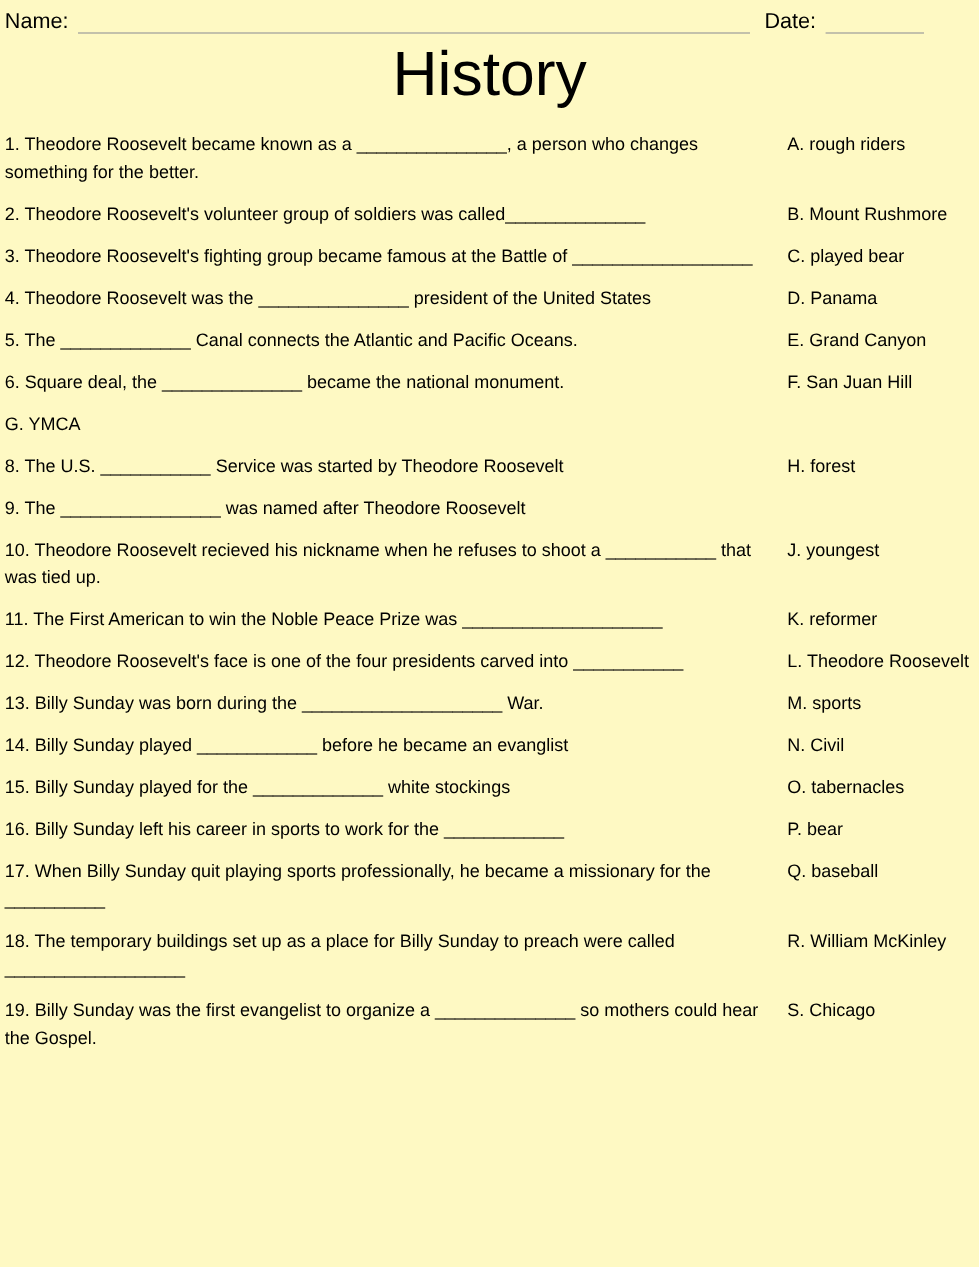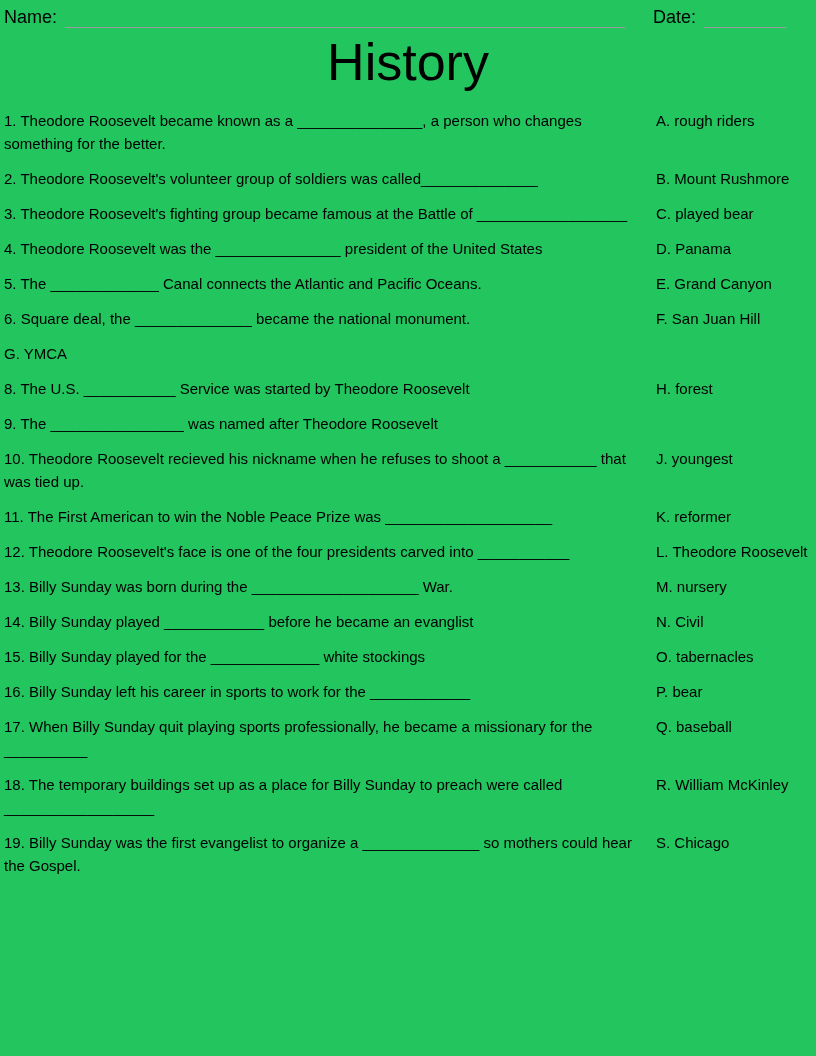--- a/index.html
+++ b/index.html
@@ -6,42 +6,42 @@
     margin: 0;
     padding: 0;
     background: #ffffff;
     font-family: "Liberation Sans", "DejaVu Sans", sans-serif;
     color: #000000;
   }
   .page {
     position: relative;
     width: 816px;
     height: 1056px;
-    background: #22c55e;
+    background: #fef9c3;
     box-sizing: border-box;
     padding: 6px 4px 0 4px;
     overflow: hidden;
   }
   
   .header {
     display: flex;
     align-items: flex-end;
     font-size: 18px;
     line-height: 22px;
   }
   .hline {
     border-bottom: 1.5px solid #9c9c9c;
     height: 16px;
   }
   .name-line {
     width: 560px;
     margin-left: 8px;
   }
   .date-label {
-    margin-left: 28px;
+    margin-left: 12px;
   }
   .date-line {
     width: 82px;
     margin-left: 8px;
   }
   
   .title {
     font-size: 52px;
     font-weight: 400;
     text-align: center;
@@ -138,21 +138,21 @@
       <div class="a">K. reformer</div>
     </div>
 
     <div class="row">
       <div class="q">12. Theodore Roosevelt's face is one of the four presidents carved into ___________</div>
       <div class="a">L. Theodore Roosevelt</div>
     </div>
 
     <div class="row">
       <div class="q">13. Billy Sunday was born during the ____________________ War.</div>
-      <div class="a">M. nursery</div>
+      <div class="a">M. sports</div>
     </div>
 
     <div class="row">
       <div class="q">14. Billy Sunday played ____________ before he became an evanglist</div>
       <div class="a">N. Civil</div>
     </div>
 
     <div class="row">
       <div class="q">15. Billy Sunday played for the _____________ white stockings</div>
       <div class="a">O. tabernacles</div>

